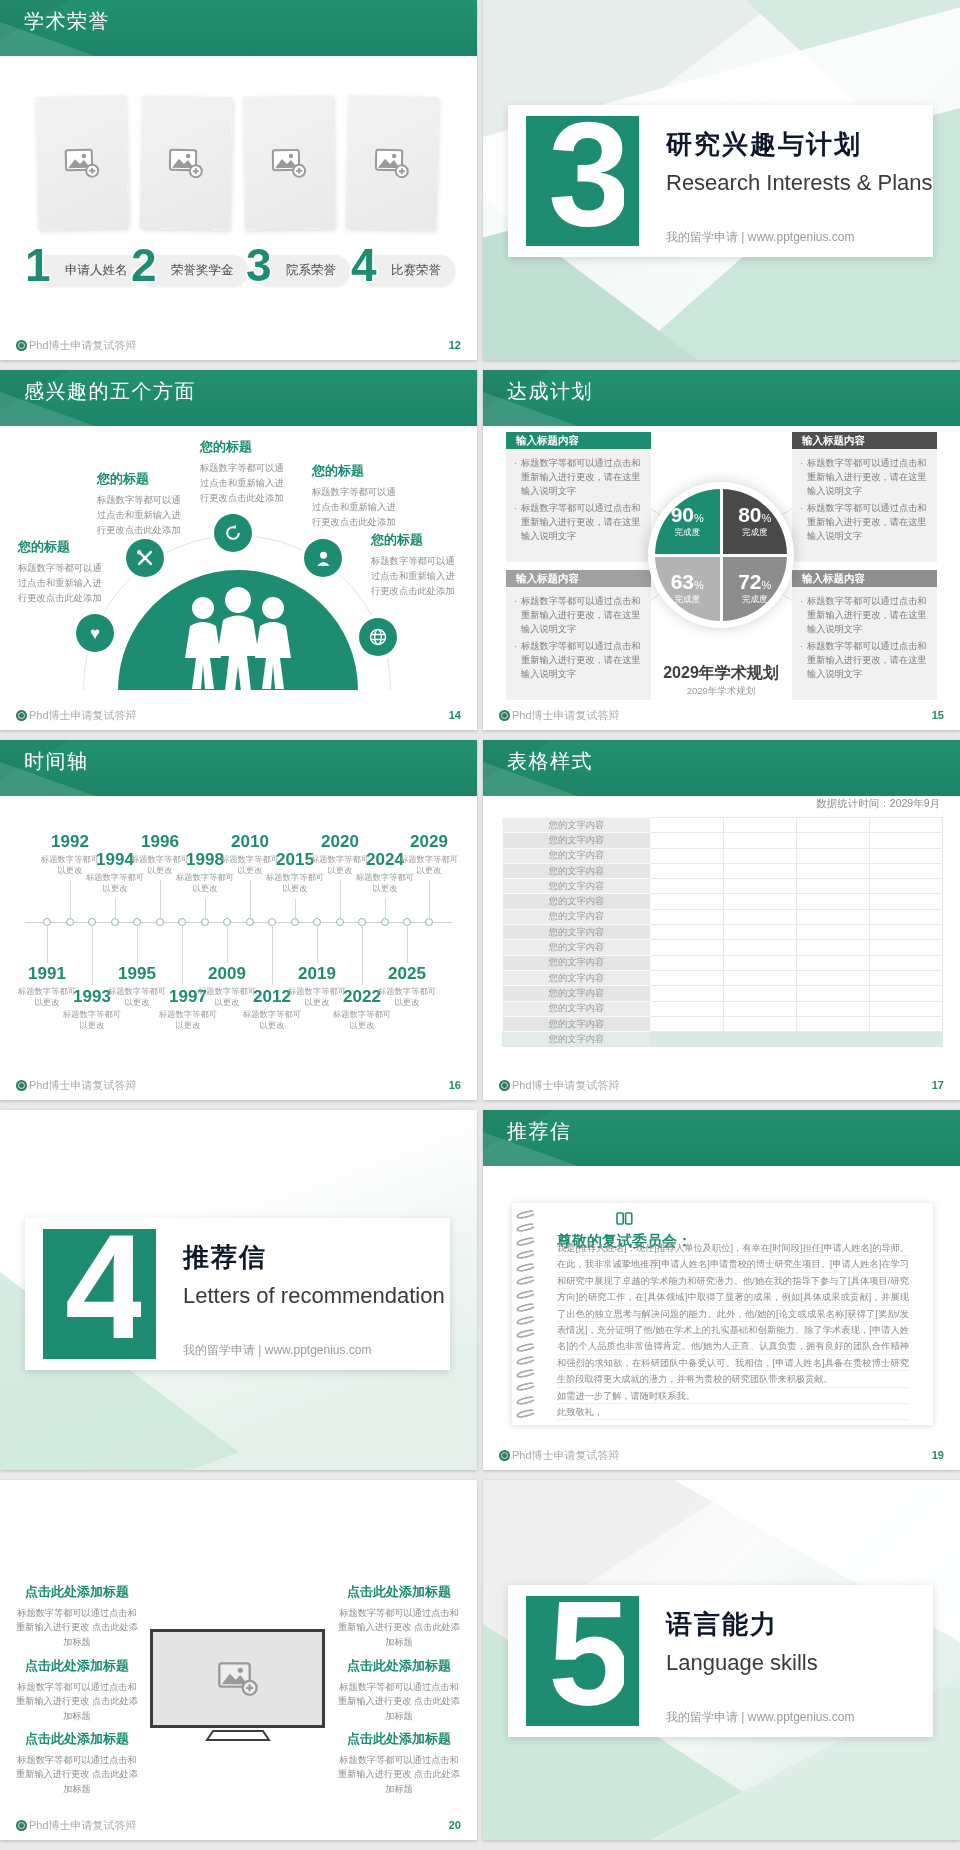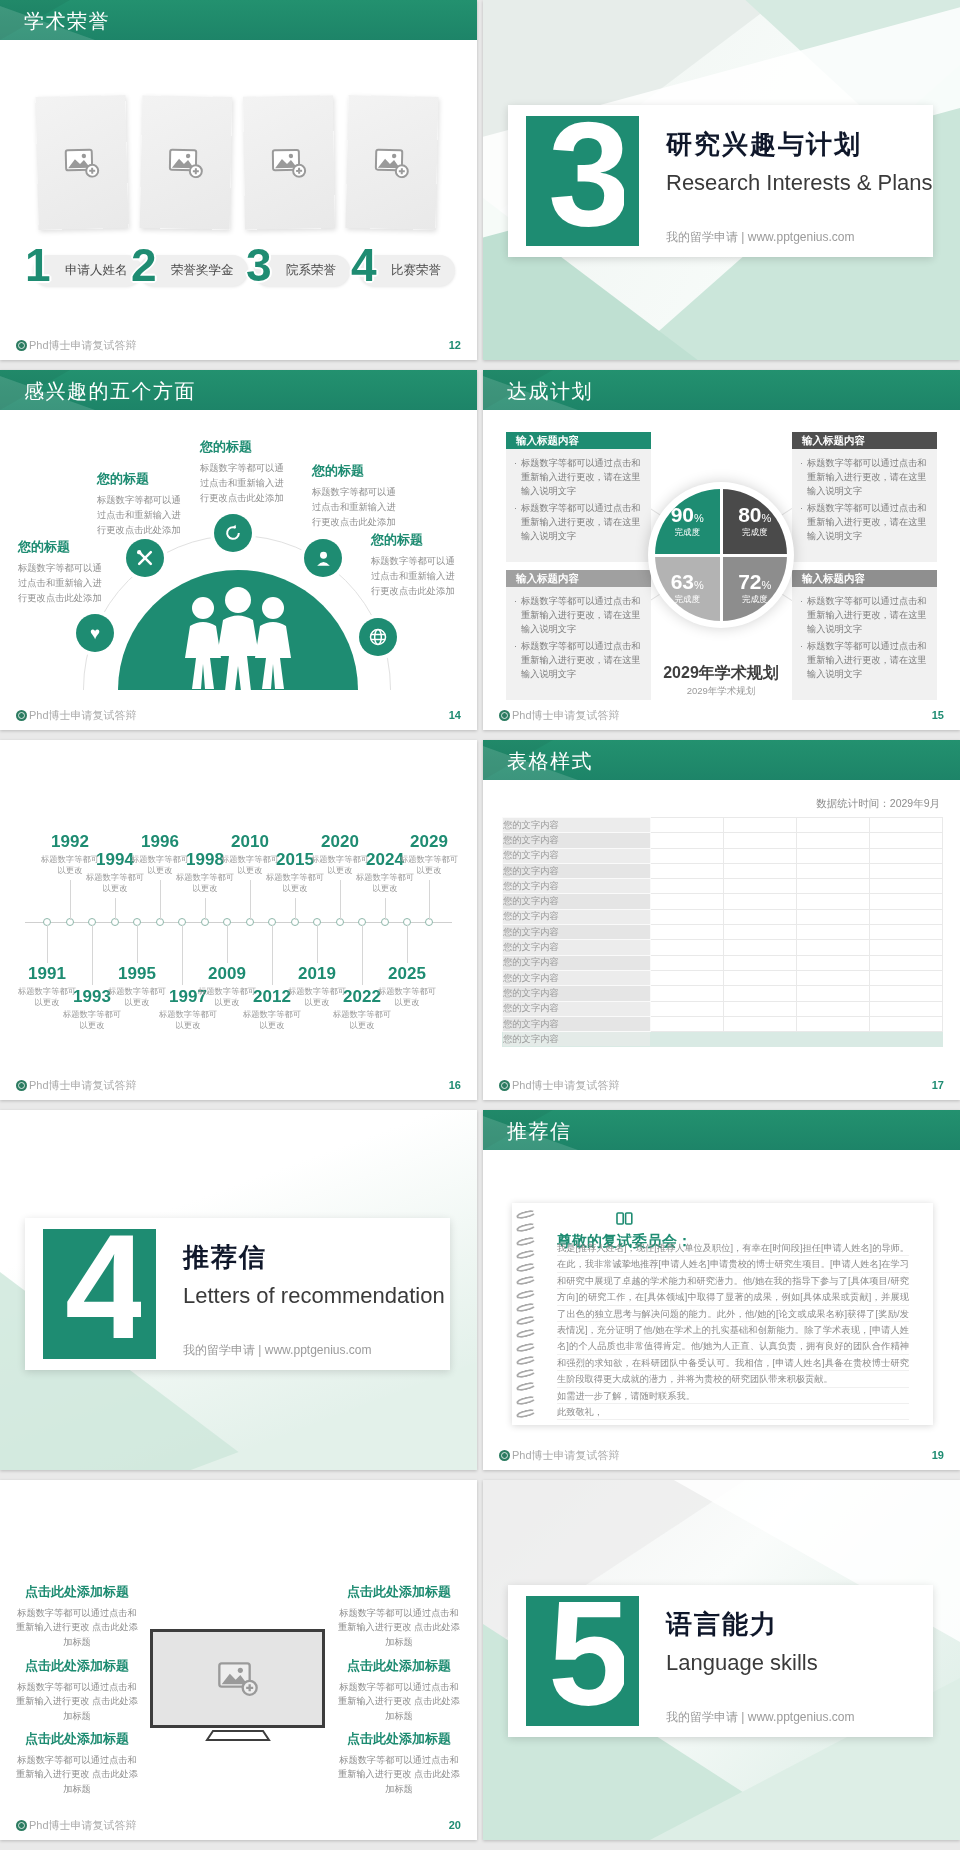--- a/index.html
+++ b/index.html
@@ -1,21 +1,21 @@
 <!DOCTYPE html>
 <html><head>
 <meta charset="utf-8">
 <style>
   html,body{margin:0;padding:0;background:#e9e9e9;}
   body{font-family:"Liberation Sans","DejaVu Sans",sans-serif;}
   #canvas{position:relative;width:960px;height:1850px;background:#e9e9e9;overflow:hidden;}
 
   
   .slide{position:absolute;width:477px;height:360px;background:#fff;box-shadow:0 1px 3px rgba(0,0,0,.20);overflow:hidden;}
-  .bar{position:absolute;left:0;top:0;right:0;height:40px;background:linear-gradient(180deg,#23916f,#1d8468);overflow:hidden;}
+  .bar{position:absolute;left:0;top:0;right:0;height:56px;background:linear-gradient(180deg,#23916f,#1d8468);overflow:hidden;}
   .bar::before{content:"";position:absolute;left:0;top:0;width:0;height:0;border-top:40px solid rgba(0,0,0,.05);border-right:70px solid transparent;}
   .bar::after{content:"";position:absolute;left:0;bottom:0;width:0;height:0;border-bottom:34px solid rgba(255,255,255,.14);border-right:95px solid transparent;}
   .bar-title{position:absolute;left:24px;top:8px;font-size:20px;color:#fff;font-weight:400;letter-spacing:1.5px;z-index:2;}
   .s-footer{position:absolute;left:16px;right:16px;bottom:7px;height:16px;display:flex;align-items:center;gap:2px;font-size:11px;color:#a9a9a9;}
   .f-dot{width:11px;height:11px;border-radius:50%;background:#2c7c61;position:relative;flex:0 0 auto;}
   .f-dot::after{content:"";position:absolute;inset:2px;border:1.5px solid rgba(255,255,255,.8);border-radius:50%;}
   .f-page{margin-left:auto;color:#1e8c72;font-weight:bold;}
 
   
   .secbg,.tri{position:absolute;inset:0;}
@@ -84,21 +84,21 @@
   .tl-item{position:absolute;width:64px;margin-left:-32px;text-align:center;}
   .tl-item .y{font-size:17px;font-weight:bold;color:#1e8c72;line-height:1.1;}
   .tl-item .d{font-size:8.3px;color:#9b9b9b;line-height:1.4;margin-top:2px;}
   .tl-stem{position:absolute;width:1px;background:#d6d6d6;}
 
   
   .tnote{position:absolute;right:20px;top:57px;font-size:10.5px;color:#8d8d8d;}
   .ptable{position:absolute;left:19px;top:77px;width:440px;border-collapse:collapse;table-layout:fixed;}
   .ptable th{background:#1e8c72;color:#fff;font-size:10.5px;font-weight:bold;height:21px;border:1px solid #1e8c72;}
   .ptable td{height:14.3px;border:1px solid #e9e9e9;font-size:9.3px;padding:0;}
-  .ptable td.c1{background:#ececec;color:#9a9a9a;border-color:#fafafa;}
+  .ptable td.c1{background:#ececec;color:#9a9a9a;text-align:center;border-color:#fafafa;}
   .ptable tr:nth-child(even) td.c1{background:#e5e5e5;}
   .ptable tr.hl td{background:#d9eae4;border-color:#d9eae4;}
   .ptable tr.hl td.c1{background:#e4ebe8;}
 
   
   .lpage{position:absolute;left:29px;top:93px;width:421px;height:222px;background:#fff;box-shadow:0 1px 7px rgba(0,0,0,.16);}
   .spiral{position:absolute;left:4px;top:8px;height:206px;display:flex;flex-direction:column;justify-content:space-between;}
   .loop{width:20px;height:7px;border:2px solid #a9a9a9;border-right-color:transparent;border-radius:50%;transform:rotate(-14deg);box-sizing:border-box;}
   .sal{position:absolute;left:45px;top:9px;display:flex;align-items:center;gap:7px;font-size:15px;font-weight:bold;color:#1e8c72;flex-direction:column;}
   .lbody{position:absolute;left:45px;top:37px;right:24px;bottom:5px;font-size:9.2px;color:#8b8b8b;line-height:16.4px;text-align:justify;overflow:hidden;
@@ -366,20 +366,23 @@
     <div class="plan-cap">2029年学术规划</div>
     <div class="plan-sub">2029年学术规划</div>
     <div class="s-footer">
       <span class="f-dot"></span>
       <span>Phd博士申请复试答辩</span>
       <span class="f-page">15</span>
     </div>
   </div>
 
   <div class="slide" style="left:0;top:740px">
+    <div class="bar">
+      <div class="bar-title">时间轴</div>
+    </div>
     <div class="tl-line"></div>
     <span class="tl-dot" style="left:47px"></span>
     <span class="tl-dot" style="left:70px"></span>
     <span class="tl-dot" style="left:92px"></span>
     <span class="tl-dot" style="left:115px"></span>
     <span class="tl-dot" style="left:137px"></span>
     <span class="tl-dot" style="left:160px"></span>
     <span class="tl-dot" style="left:182px"></span>
     <span class="tl-dot" style="left:205px"></span>
     <span class="tl-dot" style="left:227px"></span>

